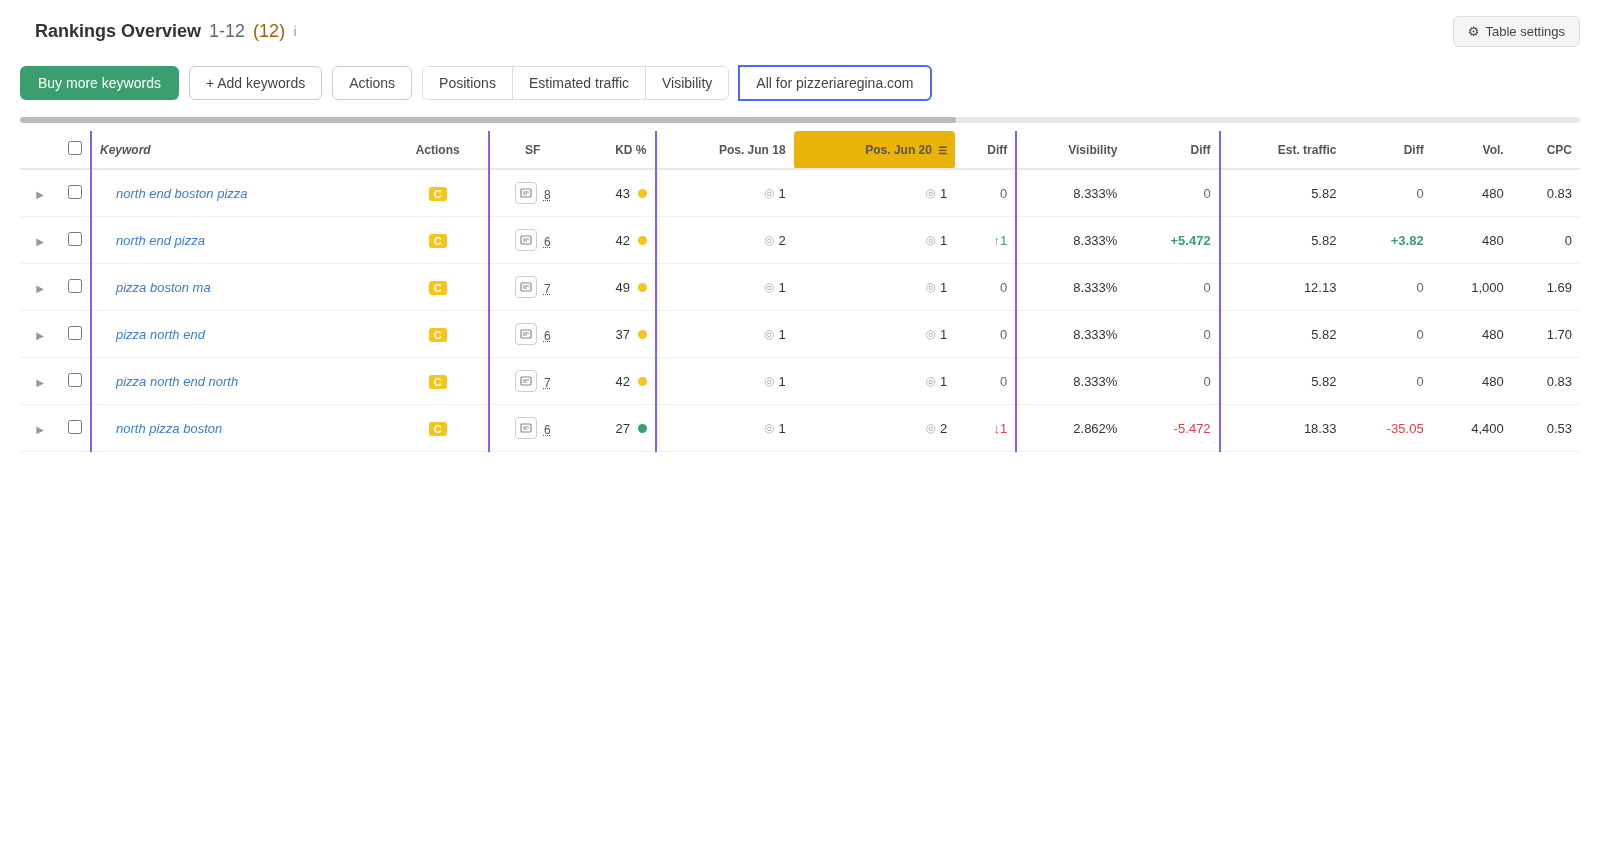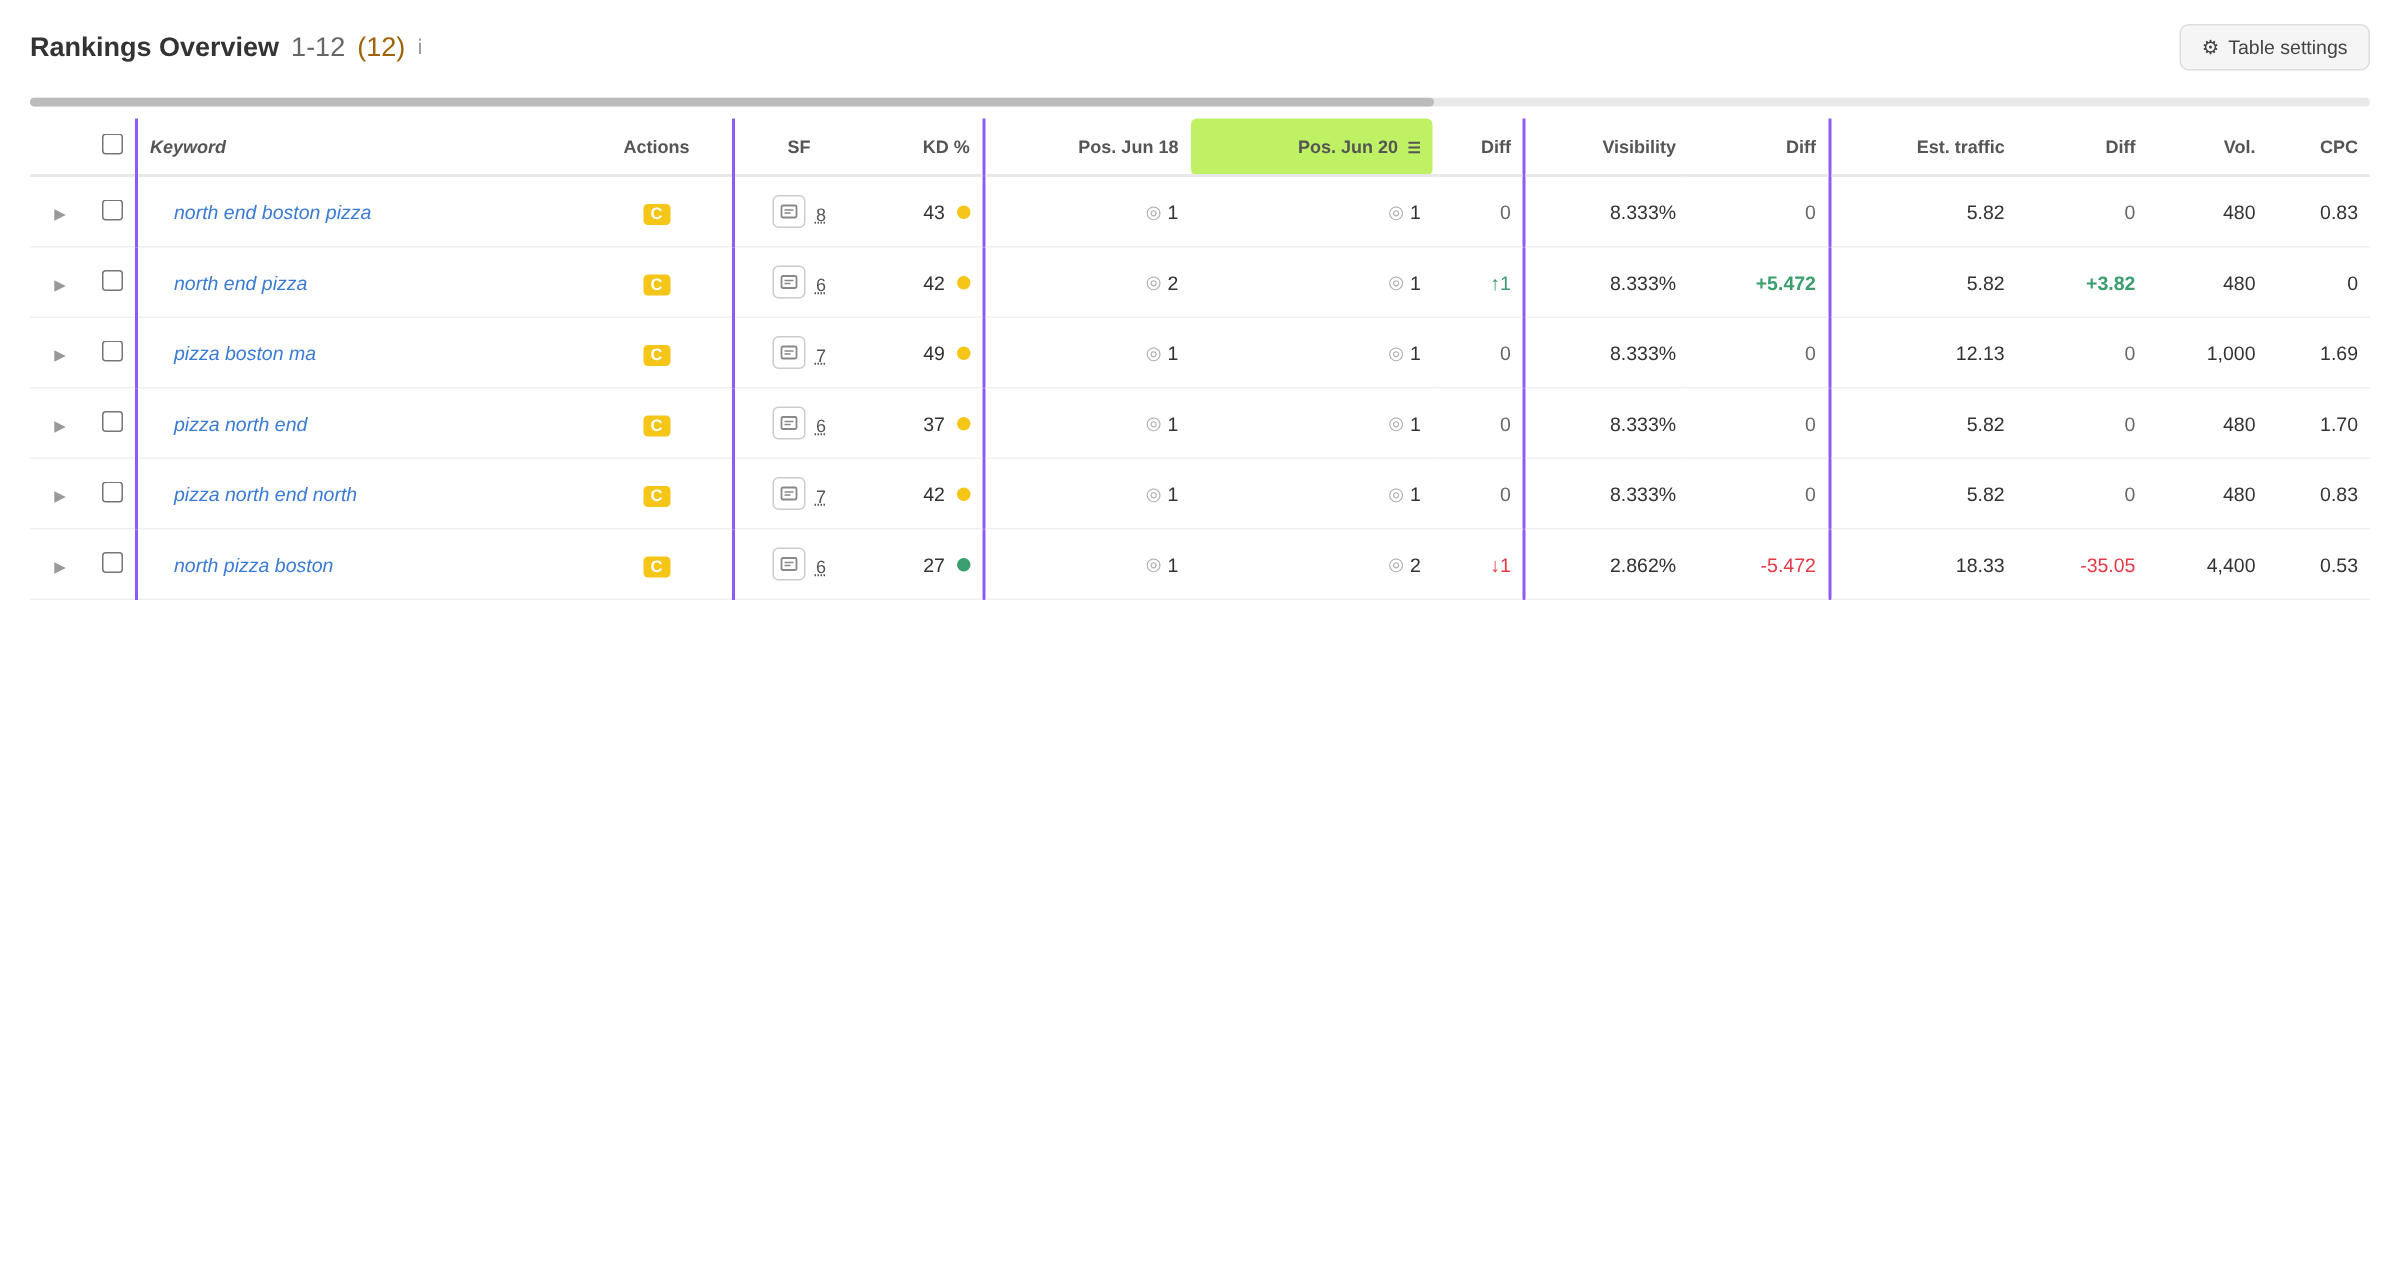--- a/index.html
+++ b/index.html
@@ -1,19 +1,19 @@
 <!DOCTYPE html>
 <html><head>
   <meta charset="utf-8">
   <style>
     * { box-sizing: border-box; margin: 0; padding: 0; }
     body { font-family: -apple-system, BlinkMacSystemFont, 'Segoe UI', sans-serif; background: #fff; font-size: 14px; color: #333; }
     .page { padding: 16px 20px; max-width: 1600px; }
     .header-row { display: flex; align-items: center; justify-content: space-between; margin-bottom: 18px; }
-    .title-section { display: flex; align-items: flex-start; gap: 8px; }
+    .title-section { display: flex; align-items: flex-start; gap: 8px; margin-left: 15px; }
     .title { font-weight: 700; font-size: 18px; }
     .title-count { color: #666; font-weight: 400; font-size: 18px; }
     .title-total { color: #a16207; font-weight: 400; font-size: 18px; }
     .info-icon { color: #999; font-size: 14px; cursor: pointer; }
     .table-settings-btn { display: flex; align-items: center; gap: 6px; border: 1px solid #ddd; background: #f5f5f5; padding: 7px 14px; border-radius: 6px; cursor: pointer; font-size: 13px; color: #444; }
     .toolbar { display: flex; align-items: center; gap: 10px; margin-bottom: 16px; flex-wrap: wrap; }
     .btn-primary { background: #3a9e6e; color: #fff; border: none; padding: 9px 18px; border-radius: 6px; cursor: pointer; font-size: 14px; font-weight: 500; }
     .btn-secondary { background: #fff; color: #444; border: 1px solid #ccc; padding: 8px 16px; border-radius: 6px; cursor: pointer; font-size: 14px; display: flex; align-items: center; gap: 5px; }
     .filter-pills { display: flex; gap: 0; border: 1px solid #ddd; border-radius: 6px; overflow: hidden; }
     .filter-pill { padding: 8px 16px; background: #fff; color: #444; cursor: pointer; font-size: 14px; border-right: 1px solid #ddd; }
@@ -43,21 +43,21 @@
     .diff-minus { color: #e63946; font-weight: 500; }
     .expand-btn { color: #999; cursor: pointer; font-size: 10px; padding: 2px 4px; }
     input[type="checkbox"] { width: 14px; height: 14px; cursor: pointer; accent-color: #4a6cf7; }
     
     .col-highlight-left { border-left: 2px solid #8b5cf6; font-style: italic; }
     .col-highlight-right { border-right: 2px solid #8b5cf6; }
     .vis-col-left { border-left: 2px solid #8b5cf6; }
     .vis-col-right { border-right: 2px solid #8b5cf6; }
     .pos-group-left { border-left: 2px solid #8b5cf6; }
     .pos-group-right { border-right: 2px solid #8b5cf6; }
-    .th-sorted { background: #bef264; border-radius: 4px; }
+    .th-sorted { background: #eab308; border-radius: 4px; }
     .sort-icon { font-size: 10px; margin-left: 3px; }
     .scrollbar-track { height: 6px; background: #e8e8e8; border-radius: 3px; margin: 0 0 8px; position: relative; }
     .scrollbar-thumb { height: 6px; background: #bbb; border-radius: 3px; width: 60%; position: absolute; left: 0; }
   </style>
 </head>
 <body>
 
 <div class="page">
 
   <div class="header-row">
@@ -66,20 +66,31 @@
       <span class="title-count">1-12</span>
       <span class="title-total">(12)</span>
       <span class="info-icon">ℹ</span>
     </div>
     <button class="table-settings-btn">
       <span>⚙</span>
       <span>Table settings</span>
     </button>
   </div>
 
+  <div class="toolbar">
+    <button class="btn-primary">Buy more keywords</button>
+    <button class="btn-secondary">+ Add keywords</button>
+    <button class="btn-secondary">Actions</button>
+    <div class="filter-pills">
+      <div class="filter-pill">Positions</div>
+      <div class="filter-pill">Estimated traffic</div>
+      <div class="filter-pill">Visibility</div>
+    </div>
+    <div class="filter-pill-domain">All for pizzeriaregina.com</div>
+  </div>
 
   <div class="table-container">
 
     <div class="scrollbar-track">
       <div class="scrollbar-thumb"></div>
     </div>
     <table>
       <thead>
         <tr>
           <th class="left" style="width:40px;"></th>

